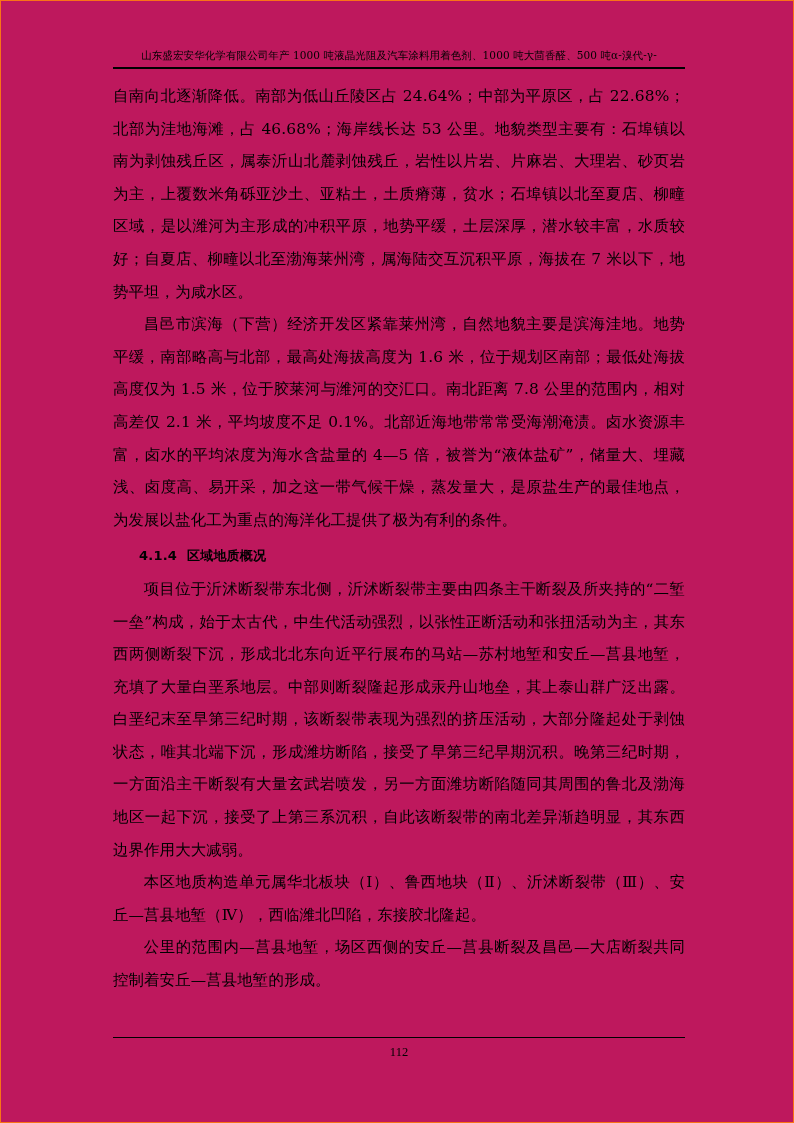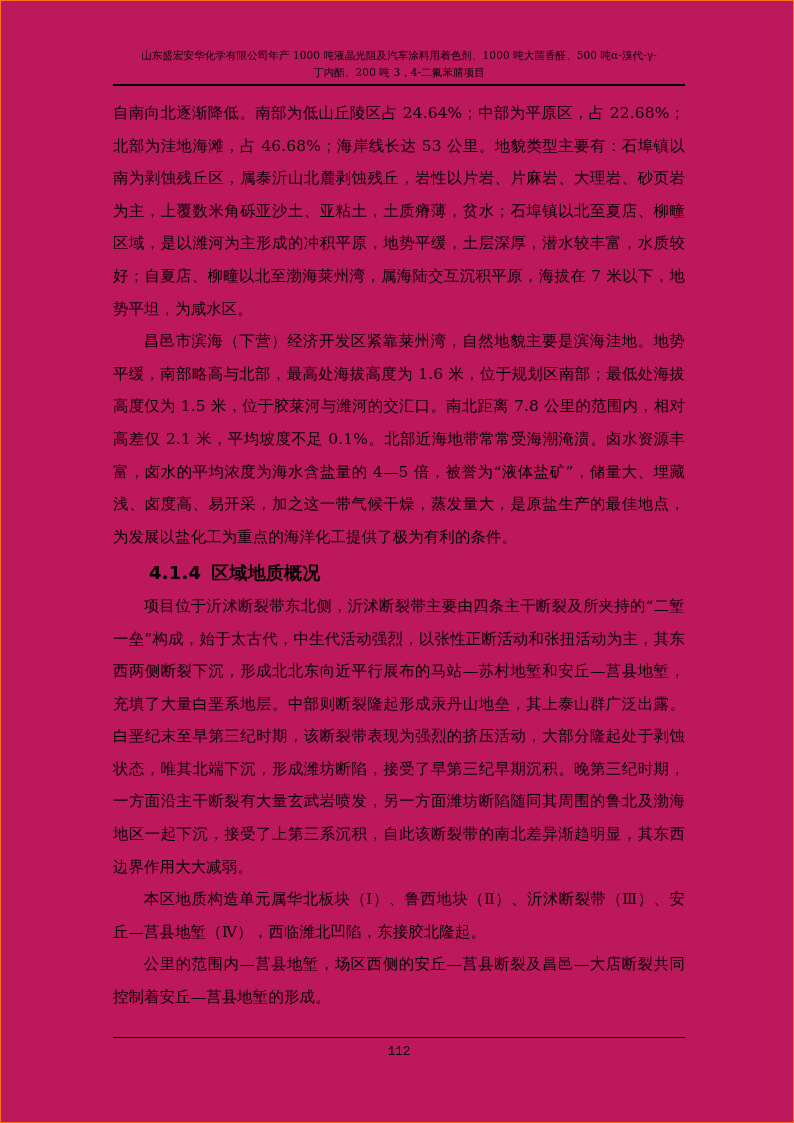--- a/index.html
+++ b/index.html
@@ -58,21 +58,21 @@
     margin: 0;
     text-indent: 2em;
     text-align: justify;
     text-justify: inter-ideograph;
   }
   p.para.no-indent {
     text-indent: 0;
   }
   h4.heading {
     margin: 4px 0 0 0;
-    font-size: 18px;
+    font-size: 13px;
     line-height: 32.6px;
     font-weight: bold;
     text-indent: 2em;
     letter-spacing: 0.2px;
     font-family: "DejaVu Sans", "Liberation Sans", sans-serif;
   }
   h4.heading .h-num { margin-right: 10px; }
   
   .footer {
     position: absolute;
@@ -84,33 +84,32 @@
     border: none;
     border-top: 1.6px solid #000;
     margin: 0;
     height: 0;
   }
   .footer-num {
     text-align: center;
     font-size: 12.5px;
     line-height: 20px;
     padding-top: 4px;
-    font-family: Liberation Mono, monospace;
+    font-family: Liberation Serif, serif;
   }
 </style>
 </head>
 <body>
 
 <div class="page">
 
   <div class="content">
 
     <div class="header-block">
       <span class="header-line">山东盛宏安华化学有限公司年产 1000 吨液晶光阻及汽车涂料用着色剂、1000 吨大茴香醛、500 吨α-溴代-γ-</span>
-      <span class="header-line">丁内酯、200 吨 3，4-二氟苯腈项目</span>
     </div>
     <hr class="header-rule">
 
     <div class="body-block">
       <p class="para no-indent">自南向北逐渐降低。南部为低山丘陵区占 24.64%；中部为平原区，占 22.68%；北部为洼地海滩，占 46.68%；海岸线长达 53 公里。地貌类型主要有：石埠镇以南为剥蚀残丘区，属泰沂山北麓剥蚀残丘，岩性以片岩、片麻岩、大理岩、砂页岩为主，上覆数米角砾亚沙土、亚粘土，土质瘠薄，贫水；石埠镇以北至夏店、柳疃区域，是以潍河为主形成的冲积平原，地势平缓，土层深厚，潜水较丰富，水质较好；自夏店、柳疃以北至渤海莱州湾，属海陆交互沉积平原，海拔在 7 米以下，地势平坦，为咸水区。</p>
       <p class="para">昌邑市滨海（下营）经济开发区紧靠莱州湾，自然地貌主要是滨海洼地。地势平缓，南部略高与北部，最高处海拔高度为 1.6 米，位于规划区南部；最低处海拔高度仅为 1.5 米，位于胶莱河与潍河的交汇口。南北距离 7.8 公里的范围内，相对高差仅 2.1 米，平均坡度不足 0.1%。北部近海地带常常受海潮淹渍。卤水资源丰富，卤水的平均浓度为海水含盐量的 4—5 倍，被誉为“液体盐矿”，储量大、埋藏浅、卤度高、易开采，加之这一带气候干燥，蒸发量大，是原盐生产的最佳地点，为发展以盐化工为重点的海洋化工提供了极为有利的条件。</p>
 
       <h4 class="heading">
         <span class="h-num">4.1.4</span><span>区域地质概况</span>
       </h4>

